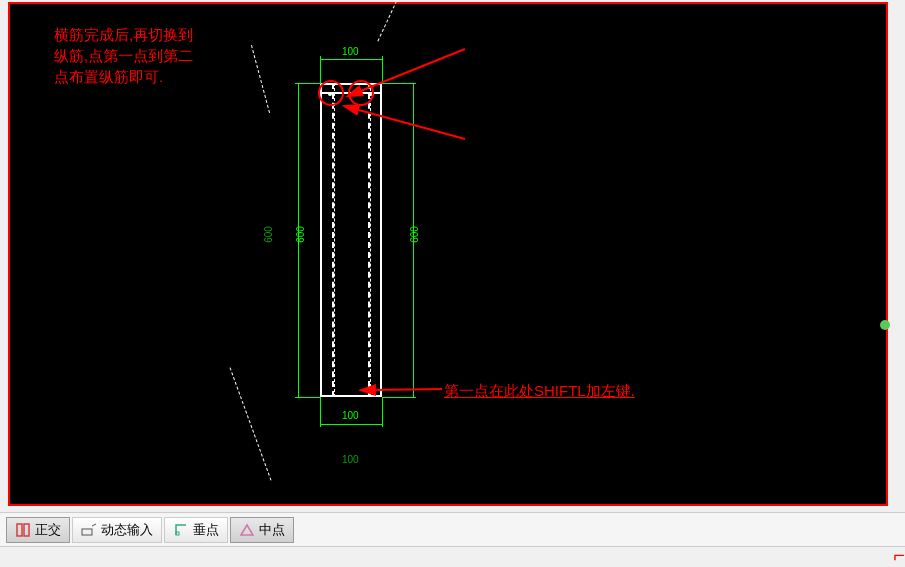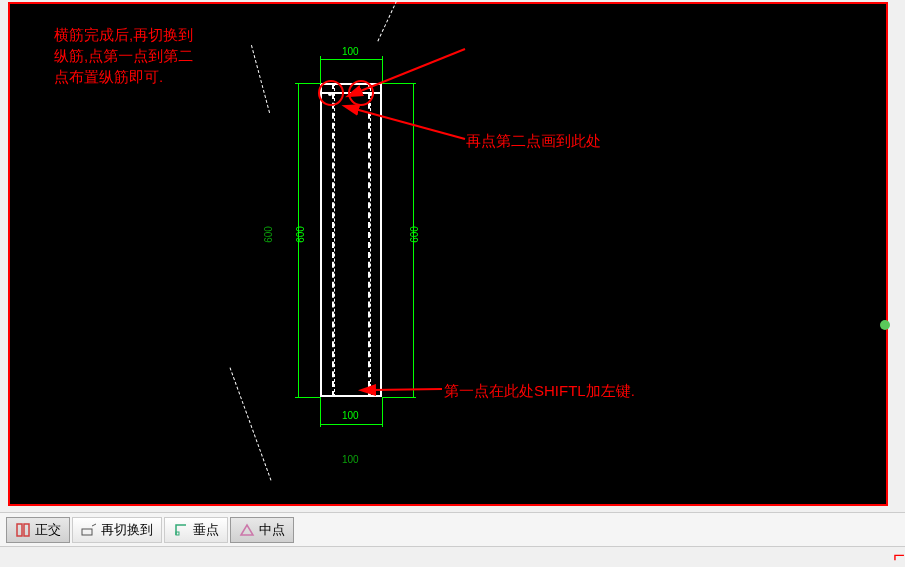--- a/index.html
+++ b/index.html
@@ -182,22 +182,21 @@
         </marker>
       </defs>
       <line x1="455" y1="45" x2="348" y2="88" stroke="red" stroke-width="2" marker-end="url(#ah)"></line>
       <line x1="455" y1="135" x2="345" y2="105" stroke="red" stroke-width="2" marker-end="url(#ah)"></line>
       <line x1="432" y1="385" x2="362" y2="386" stroke="red" stroke-width="2" marker-end="url(#ah)"></line>
     </svg>
 
     <div class="annotation" style="left:6px; top:20px;margin-left:38px;">横筋完成后,再切换到
 纵筋,点第一点到第二
 点布置纵筋即可.</div>
-    <div class="annotation" style="left:456px; top:126px;">再点第二点画到此处</div>
-    <div class="annotation" style="left:434px; top:376px;">第一点在此处SHIFTL加左键.</div>
+    <div class="annotation" style="left:434px; top:376px;text-decoration:underline;">第一点在此处SHIFTL加左键.</div>
 
     <div style="position:absolute; right:-4px; top:316px; width:10px; height:10px; border-radius:50%; background:#5ac85a;"></div>
 
   </div>
 </div>
 
 <div class="toolbar">
   <div class="tool-btn active">
     <span class="tool-icon">
       <svg width="16" height="16">
@@ -207,21 +206,21 @@
     </span>
     <span>正交</span>
   </div>
   <div class="tool-btn">
     <span class="tool-icon">
       <svg width="16" height="16">
           <rect x="1" y="7" width="10" height="6" fill="none" stroke="#555" stroke-width="1"></rect>
           <line x1="11" y1="4" x2="15" y2="2" stroke="#555"></line>
         </svg>
     </span>
-    <span>再切换到</span>
+    <span>动态输入</span>
   </div>
   <div class="tool-btn">
     <span class="tool-icon">
       <svg width="16" height="16">
           <path d="M3 13 L3 3 L13 3" fill="none" stroke="#3a7" stroke-width="1.5"></path>
           <rect x="3" y="10" width="3" height="3" fill="none" stroke="#3a7"></rect>
         </svg>
     </span>
     <span>垂点</span>
   </div>

